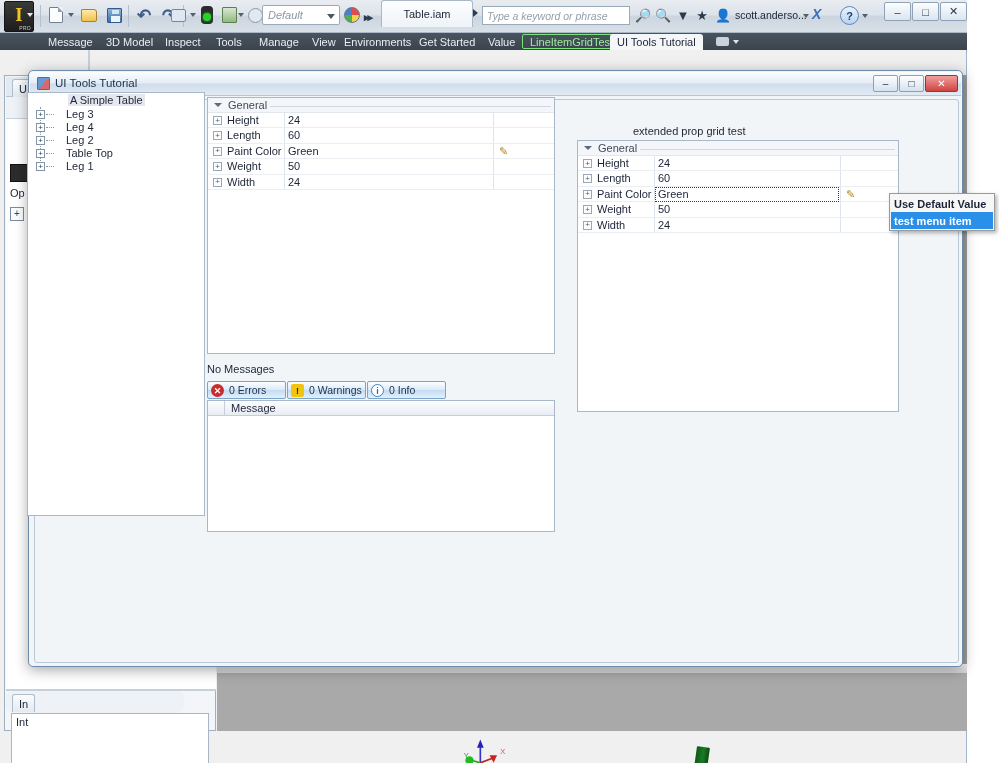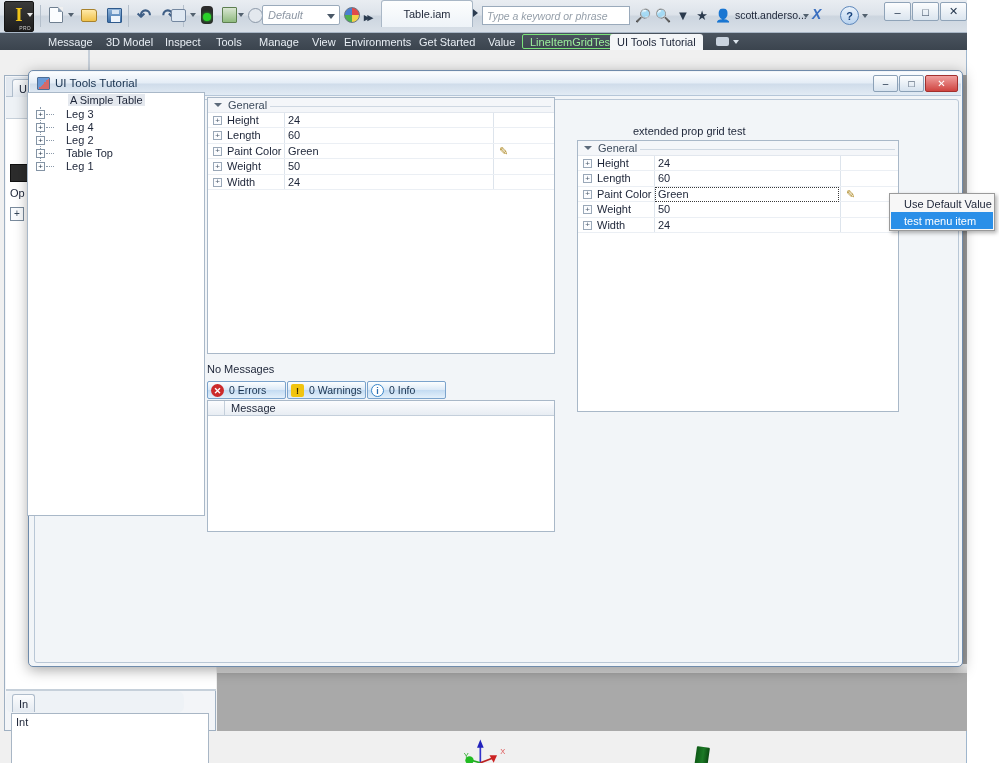--- a/index.html
+++ b/index.html
@@ -268,21 +268,21 @@
   .eg-coldiv2 { position:absolute; left:262px; top:0; width:1px; height:100%; background:#dde4ec;}
   .eg-sel-box { position:absolute; left:77px; top:0px; width:184px; height:15px;
     border:1px dotted #3a3a3a; background:#ffffff; }
 
   
   .ctxmenu {
     position:absolute; left:889px; top:193px; width:106px;
     background:#f7f7f7; border:1px solid #9a9a9a; box-shadow:2px 2px 4px rgba(0,0,0,.3);
     padding:1px;
   }
-  .ctx-item { height:17px; display:flex; align-items:center; padding-left:13px; font-size:11px; white-space:nowrap;}
+  .ctx-item { height:17px; display:flex; align-items:center; padding-left:3px; font-size:11px; white-space:nowrap;font-weight:bold;}
   .ctx-item.sel { background:#2a8fe8; color:#ffffff; }
 
   
   .statusbar {
     position:absolute; left:0; top:736px; width:967px; height:27px;
     background:linear-gradient(to bottom,#fafbfc,#e8ecf1);
     border-top:1px solid #b9c4d0;
   }
   .sb-ready { position:absolute; left:8px; top:7px; font-size:11px; }
   .sb-cell { position:absolute; top:1px; height:24px; border-left:1px solid #c8d1db; display:flex;align-items:center;justify-content:center;font-size:11px;}

